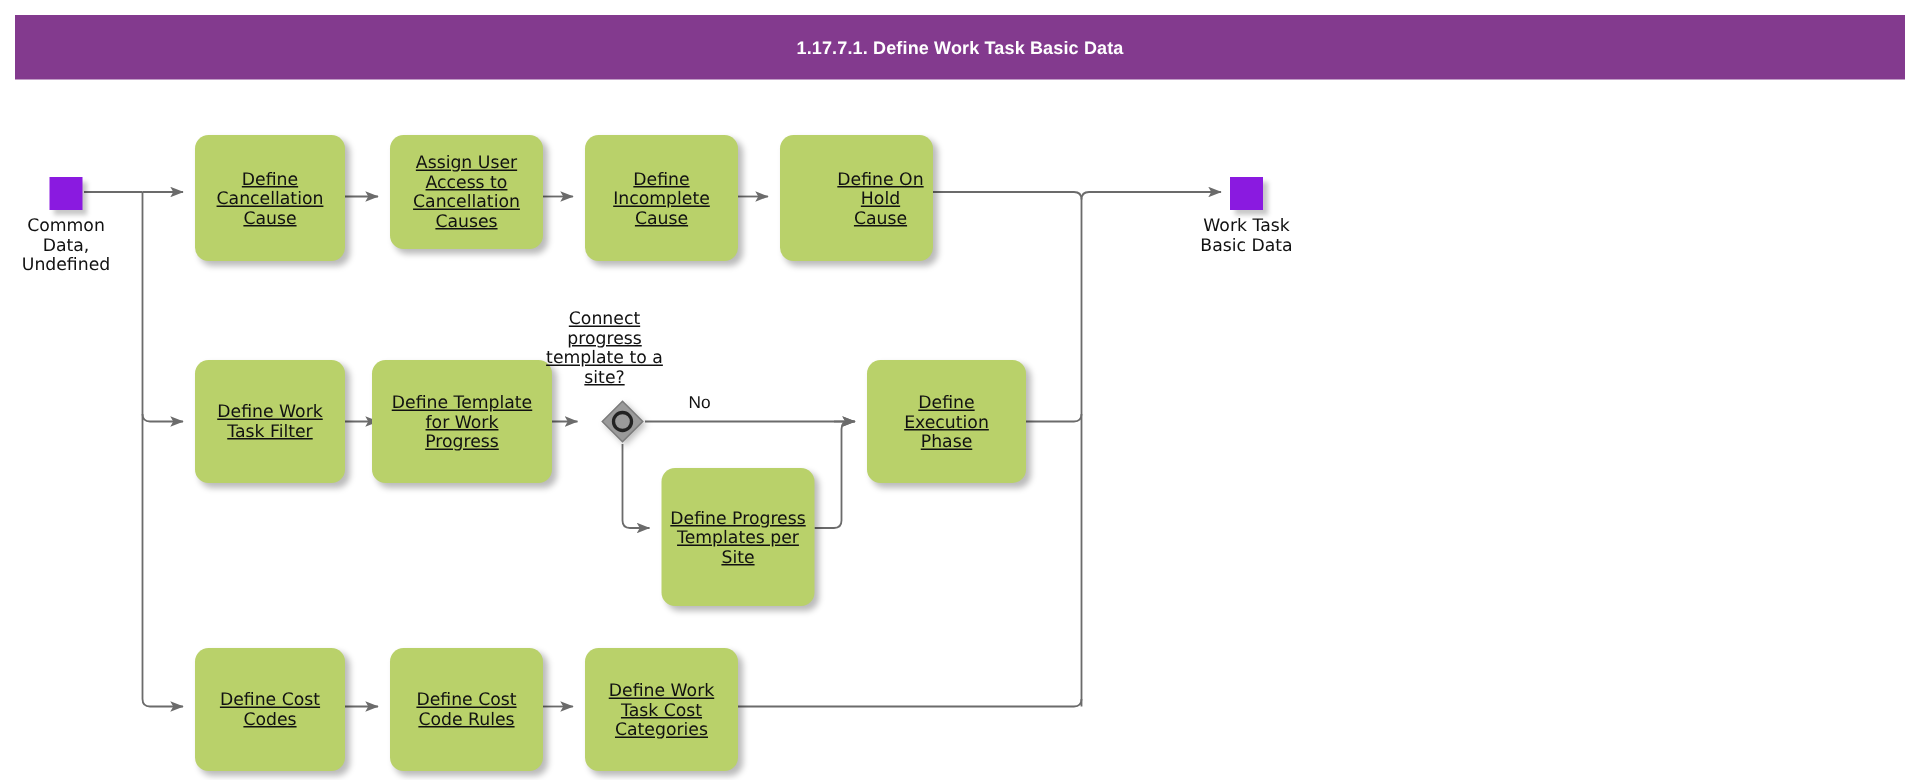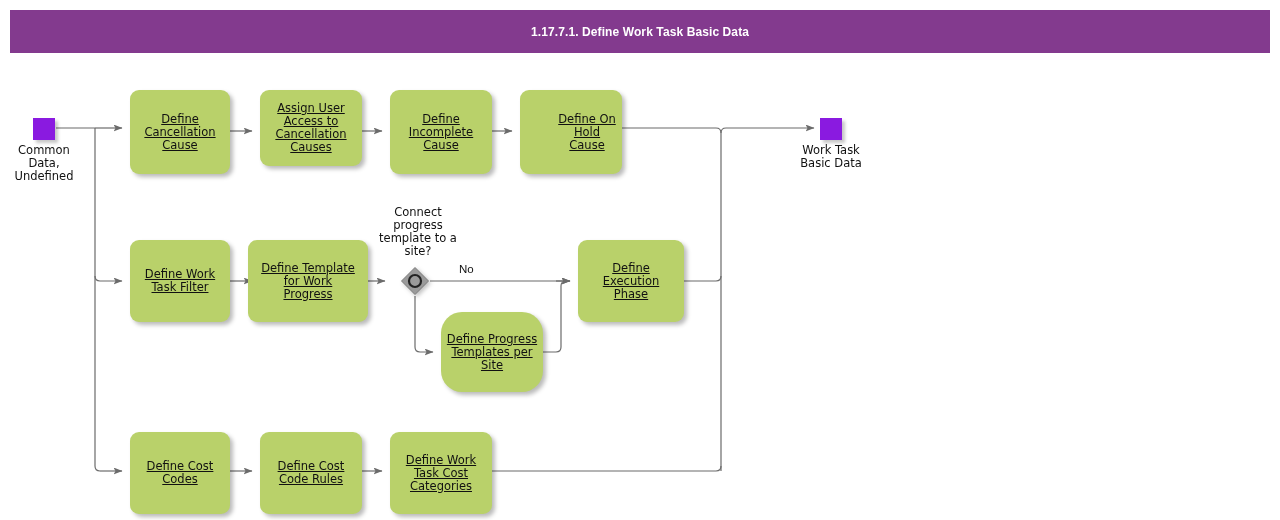--- a/index.html
+++ b/index.html
@@ -174,21 +174,21 @@
     </div>
     <div class="task" style="left: 130px; top: 240px; width: 100px; height: 82px; background: rgb(185, 209, 106);">
       <span class="task-label">Define Work
 Task Filter</span>
     </div>
     <div class="task" style="left: 248px; top: 240px; width: 120px; height: 82px; background: rgb(185, 209, 106);">
       <span class="task-label">Define Template
 for Work
 Progress</span>
     </div>
-    <div class="task" style="left: 441px; top: 312px; width: 102px; height: 80px; background: rgb(185, 209, 106); border-radius: 21px;">
+    <div class="task" style="left: 441px; top: 312px; width: 102px; height: 92px; background: rgb(185, 209, 106);">
       <span class="task-label">Define Progress
 Templates per
 Site</span>
     </div>
     <div class="task" style="left: 578px; top: 240px; width: 106px; height: 82px; background: rgb(185, 209, 106);">
       <span class="task-label">Define
 Execution
 Phase</span>
     </div>
     <div class="task" style="left: 130px; top: 432px; width: 100px; height: 82px; background: rgb(185, 209, 106);">
@@ -208,18 +208,18 @@
     <div class="terminal-label" style="left: -2px; top: 144px; width: 92px;">Common
 Data,
 Undefined</div>
     <div class="terminal" style="left: 820px; top: 118px; background: rgb(138, 26, 224);"></div>
     <div class="terminal-label" style="left: 783px; top: 144px; width: 96px;">Work Task
 Basic Data</div>
     <div class="gateway" style="left: 400px; top: 266px; filter: drop-shadow(rgba(0, 0, 0, 0.25) 2px 2px 2px);"><svg width="30" height="30" viewBox="0 0 30 30">
         <polygon points="15,1.5 28.5,15 15,28.5 1.5,15" fill="#9a9a9a" stroke="#7a7a7a" stroke-width="1"></polygon>
         <circle cx="15" cy="15" r="6" fill="none" stroke="#222222" stroke-width="2.2"></circle>
       </svg></div>
-    <div class="gateway-label" style="left: 363px; top: 206px; width: 110px;">Connect
+    <div class="gateway-label" style="left: 348px; top: 206px; width: 110px; text-decoration: underline;">Connect
 progress
 template to a
 site?</div>
     <div class="flow-label" style="left: 459px; top: 263px;">No</div>
   </div>
 
 </body></html>

